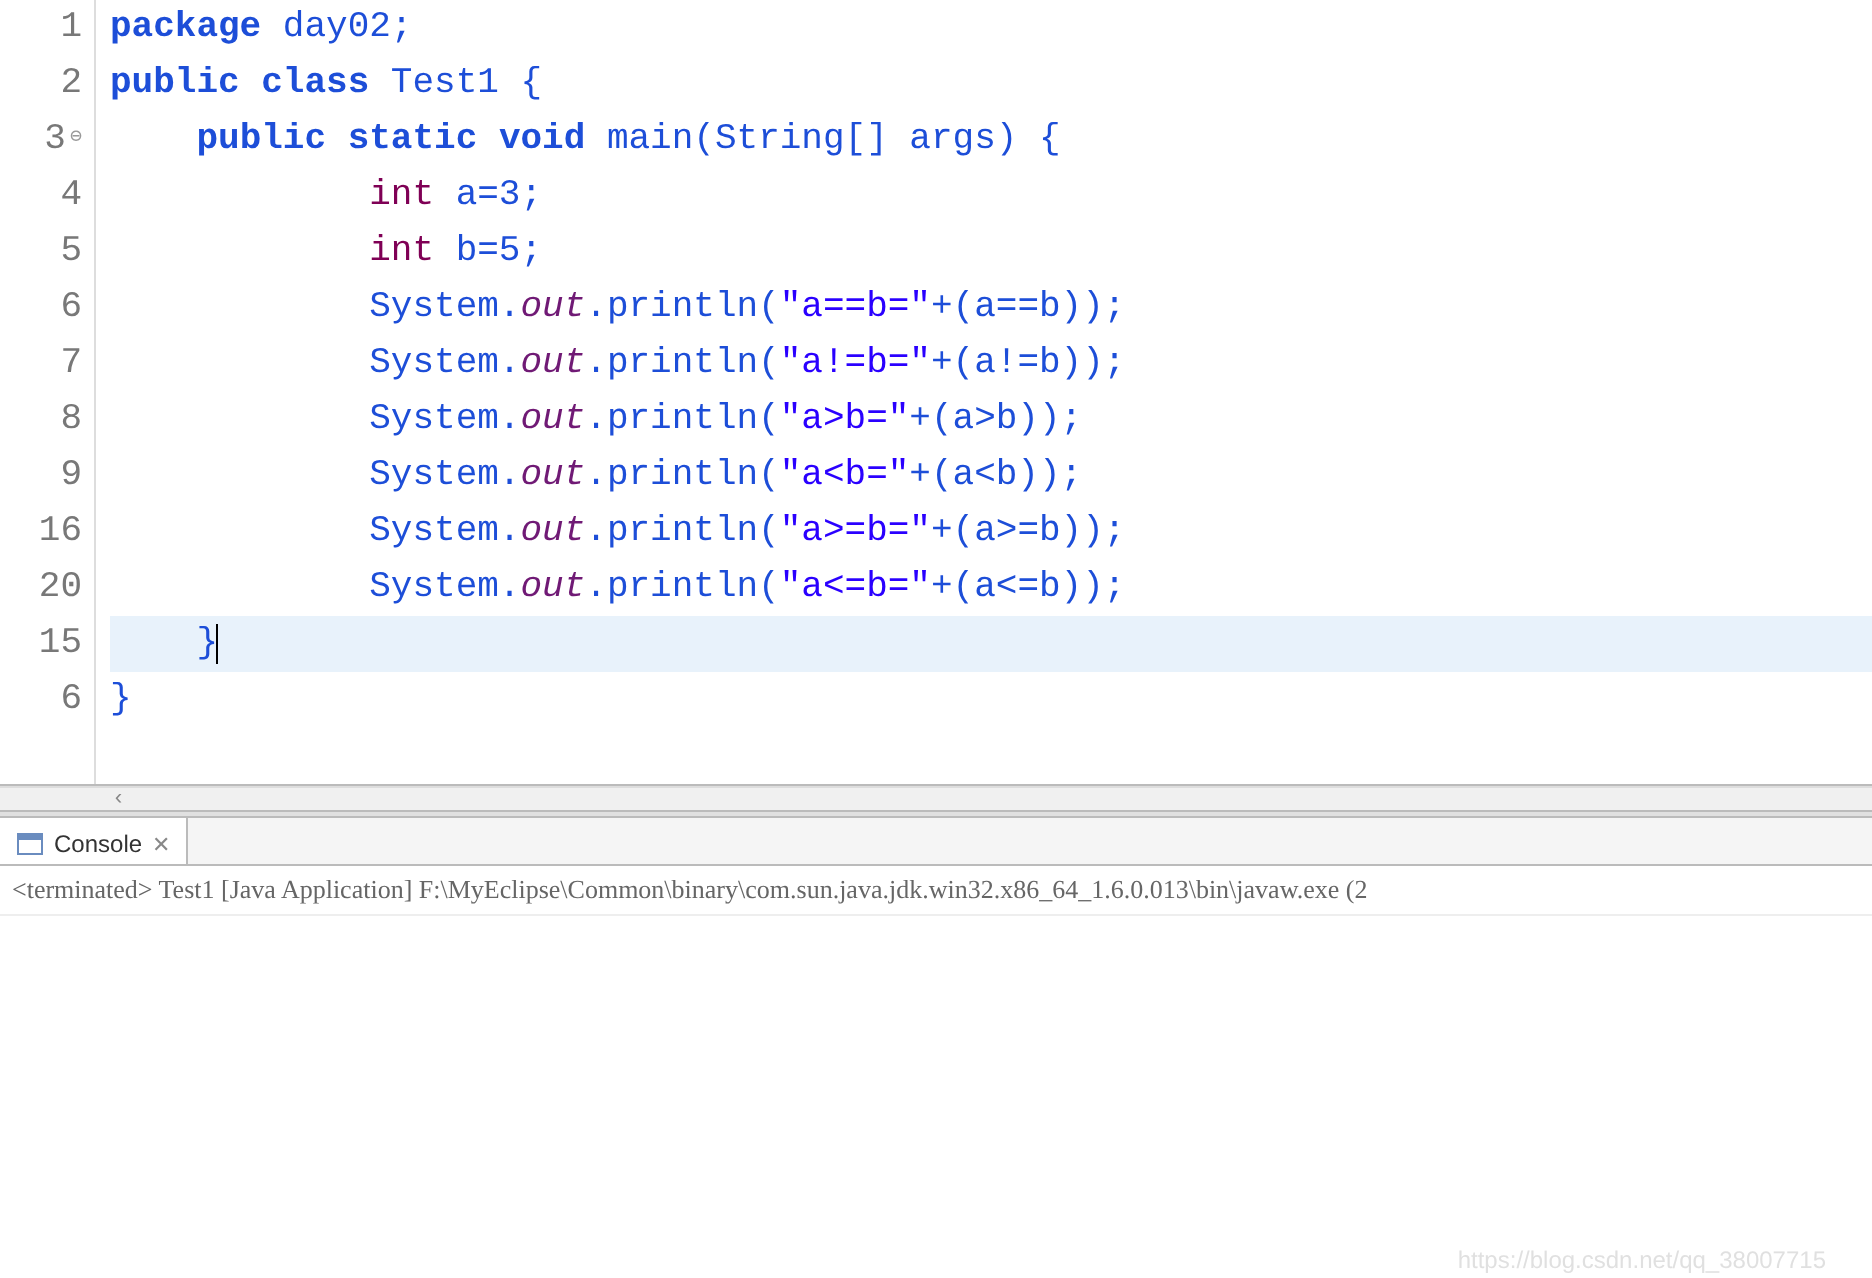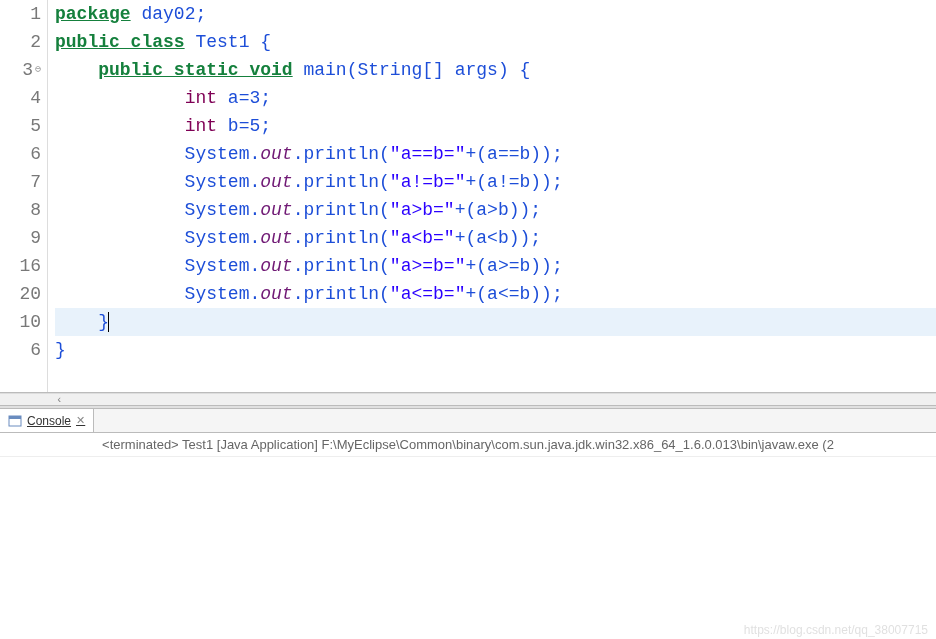--- a/index.html
+++ b/index.html
@@ -60,21 +60,21 @@
       overflow: hidden;
     }
     .code-line {
       height: 28px;
       display: flex;
       align-items: center;
     }
     .code-line.current-line {
       background: #e8f2fb;
     }
-    .kw { color: #15803d; font-weight: bold; text-decoration: underline; }
+    .kw { color: #1d4ed8; font-weight: bold; }
     .type { color: #7f0055; font-weight: normal; }
     .static-field { color: #701a75; font-style: italic; }
     .str { color: #2a00ff; }
     .plain { color: #1d4ed8; }
     .cursor-caret {
       display: inline-block;
       width: 1px;
       height: 20px;
       background: #000;
       vertical-align: middle;
@@ -105,60 +105,58 @@
     .console-tabs {
       display: flex;
       background: #f5f5f5;
       border-bottom: 1px solid #bbb;
       height: 24px;
       font-family: "Segoe UI", Tahoma, sans-serif;
       font-size: 12px;
     }
     .console-tab {
       display: flex;
-      align-items: center;
+      align-items: flex-end;
       gap: 5px;
       padding: 3px 8px;
       background: #ffffff;
       border-right: 1px solid #bbb;
       color: #333;
-      text-decoration: underline;
     }
     .console-tab .ic {
       width: 14px;
       height: 14px;
       display: inline-flex;
       align-items: center;
       justify-content: center;
     }
     .close-x {
       color: #888;
       font-size: 11px;
       cursor: pointer;
     }
     .console-header {
-      font-family: Liberation Sans, sans-serif;
+      font-family: Liberation Serif, serif;
       font-size: 13px;
       color: #666;
       padding: 4px 6px;
       border-bottom: 1px solid #eee;
       white-space: nowrap;
       overflow: hidden;
-      text-align: center;
     }
     .console-body {
       font-size: 18px;
       line-height: 28px;
       padding: 2px 6px;
       white-space: pre;
       color: #000;
     }
     .watermark {
       position: absolute;
-      right: 8px;
+      right: 23px;
       bottom: 2px;
       font-family: sans-serif;
       font-size: 12px;
       color: #ddd;
       opacity: 0.9;
     }
     .method-marker {
       font-size: 10px;
       color: #999;
       margin-left: 2px;
@@ -173,21 +171,21 @@
       <div class="gutter-line">2</div>
       <div class="gutter-line hl-blue">3<span class="method-marker">⊖</span></div>
       <div class="gutter-line hl-blue">4</div>
       <div class="gutter-line hl-blue">5</div>
       <div class="gutter-line hl-blue">6</div>
       <div class="gutter-line hl-blue">7</div>
       <div class="gutter-line hl-blue">8</div>
       <div class="gutter-line hl-blue">9</div>
       <div class="gutter-line hl-blue">16</div>
       <div class="gutter-line hl-blue">20</div>
-      <div class="gutter-line hl-blue">10</div>
+      <div class="gutter-line hl-blue">15</div>
       <div class="gutter-line">6</div>
     </div>
   <div class="ruler"></div>
   <div class="code-area" id="code"><div class="code-line"><span class="kw">package</span><span class="plain"> day02;</span></div><div class="code-line"><span class="kw">public class</span><span class="plain"> Test1 {</span></div><div class="code-line"><span class="plain">    </span><span class="kw">public static void</span><span class="plain"> main(String[] args) {</span></div><div class="code-line"><span class="plain">            </span><span class="type">int</span><span class="plain"> a=3;</span></div><div class="code-line"><span class="plain">            </span><span class="type">int</span><span class="plain"> b=5;</span></div><div class="code-line"><span class="plain">            System.</span><span class="static-field">out</span><span class="plain">.println(</span><span class="str">"a==b="</span><span class="plain">+(a==b));</span></div><div class="code-line"><span class="plain">            System.</span><span class="static-field">out</span><span class="plain">.println(</span><span class="str">"a!=b="</span><span class="plain">+(a!=b));</span></div><div class="code-line"><span class="plain">            System.</span><span class="static-field">out</span><span class="plain">.println(</span><span class="str">"a&gt;b="</span><span class="plain">+(a&gt;b));</span></div><div class="code-line"><span class="plain">            System.</span><span class="static-field">out</span><span class="plain">.println(</span><span class="str">"a&lt;b="</span><span class="plain">+(a&lt;b));</span></div><div class="code-line"><span class="plain">            System.</span><span class="static-field">out</span><span class="plain">.println(</span><span class="str">"a&gt;=b="</span><span class="plain">+(a&gt;=b));</span></div><div class="code-line"><span class="plain">            System.</span><span class="static-field">out</span><span class="plain">.println(</span><span class="str">"a&lt;=b="</span><span class="plain">+(a&lt;=b));</span></div><div class="code-line current-line"><span class="plain">    }</span><span class="cursor-caret"></span></div><div class="code-line"><span class="plain">}</span></div></div>
 </div>
 <div class="bottom-scroll">
   <span>‹</span>
 </div>
 
 <div class="panel-splitter"></div>

